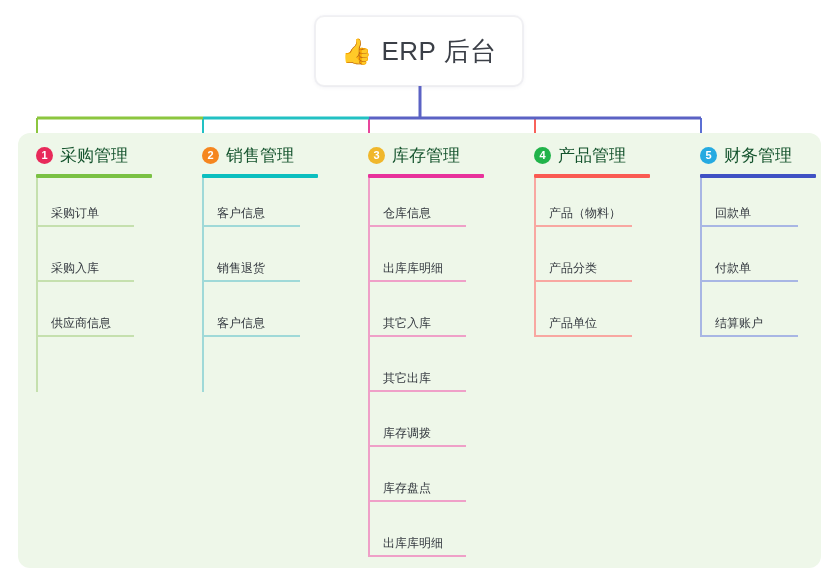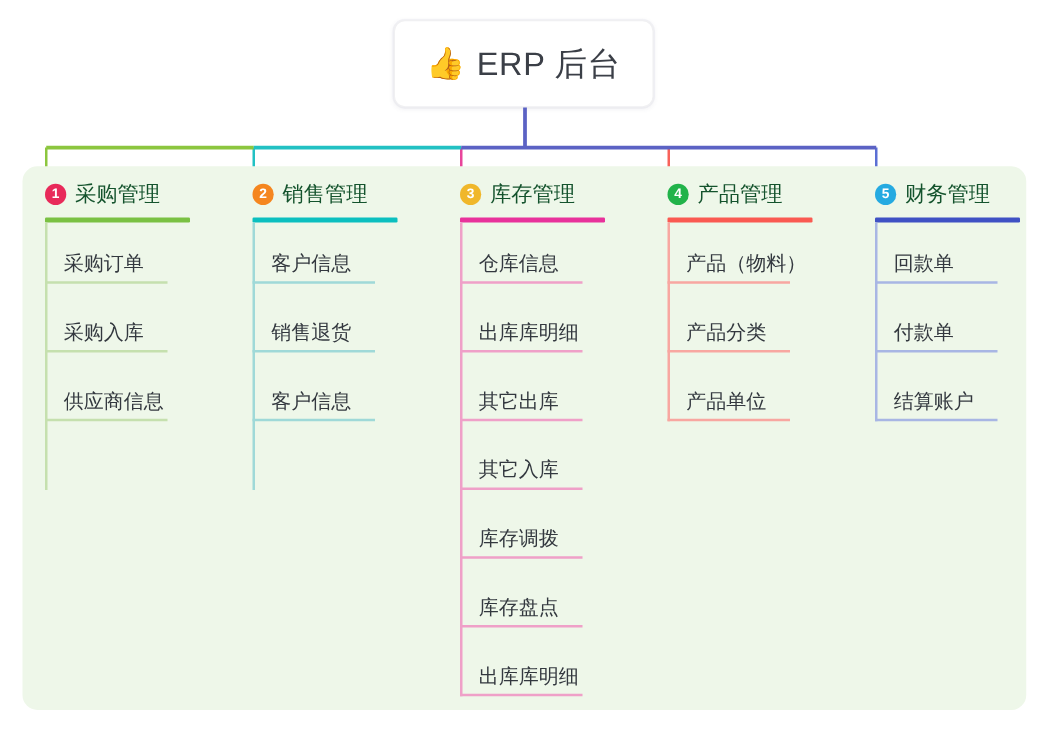--- a/index.html
+++ b/index.html
@@ -129,21 +129,21 @@
 
   .leaf {
     position: relative;
     height: 55px;
   }
 
   .leaf-label {
     position: absolute;
     left: 33px;
     bottom: 11px;
-    font-size: 16px;
+    font-size: 12px;
     color: #33383f;
     white-space: nowrap;
   }
 
   .leaf-rule {
     position: absolute;
     left: 18px;
     bottom: 6px;
     width: 98px;
     height: 2px;
@@ -223,25 +223,25 @@
         <div class="spine" style="background: rgb(239, 160, 200); height: 379px;"></div>
         <div class="leaf">
           <span class="leaf-label">仓库信息</span>
           <div class="leaf-rule" style="background: rgb(239, 160, 200);"></div>
         </div>
         <div class="leaf">
           <span class="leaf-label">出库库明细</span>
           <div class="leaf-rule" style="background: rgb(239, 160, 200);"></div>
         </div>
         <div class="leaf">
+          <span class="leaf-label">其它入库</span>
+          <div class="leaf-rule" style="background: rgb(239, 160, 200);"></div>
+        </div>
+        <div class="leaf">
           <span class="leaf-label">其它出库</span>
-          <div class="leaf-rule" style="background: rgb(239, 160, 200);"></div>
-        </div>
-        <div class="leaf">
-          <span class="leaf-label">其它入库</span>
           <div class="leaf-rule" style="background: rgb(239, 160, 200);"></div>
         </div>
         <div class="leaf">
           <span class="leaf-label">库存调拨</span>
           <div class="leaf-rule" style="background: rgb(239, 160, 200);"></div>
         </div>
         <div class="leaf">
           <span class="leaf-label">库存盘点</span>
           <div class="leaf-rule" style="background: rgb(239, 160, 200);"></div>
         </div>

